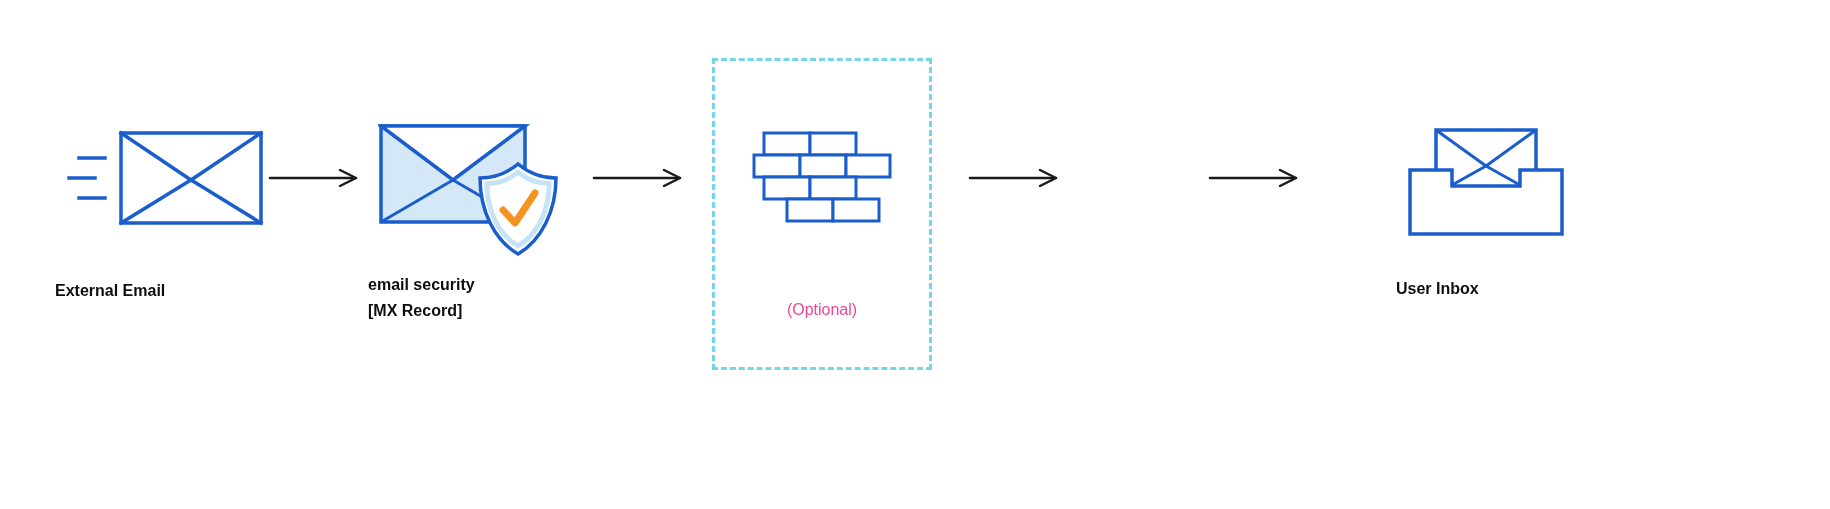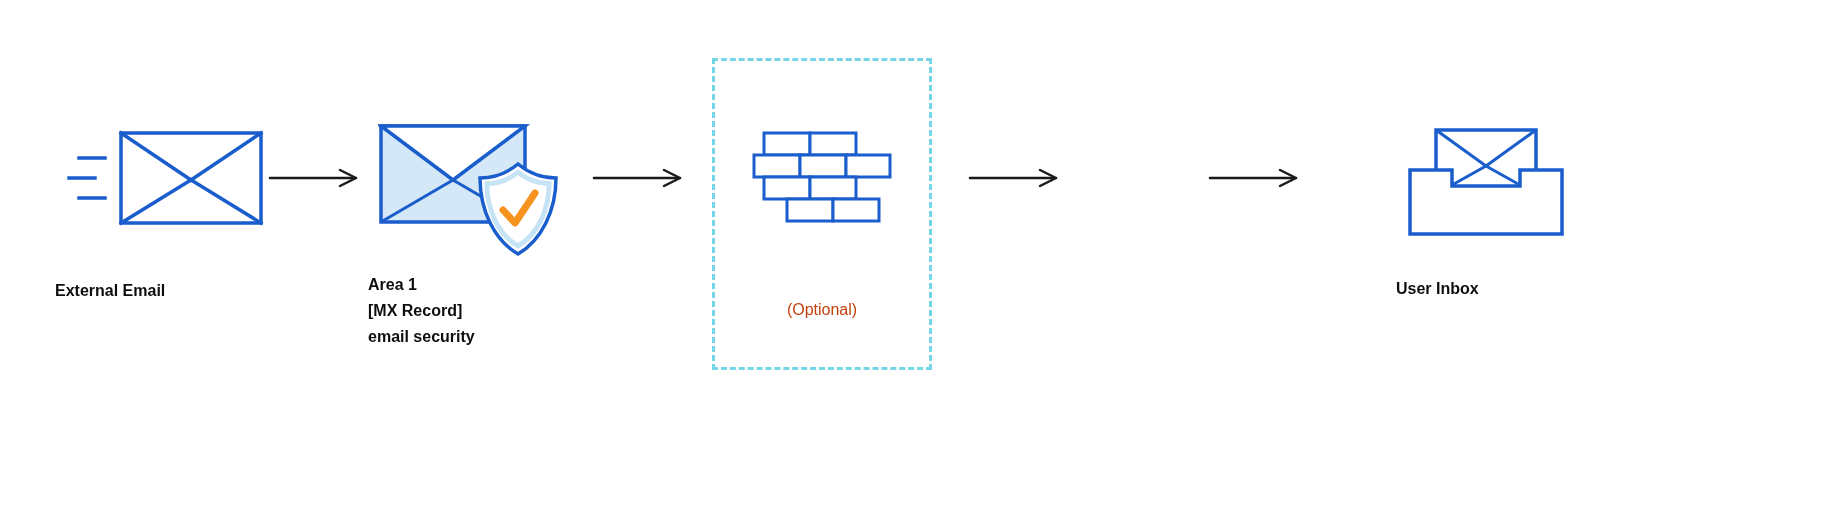--- a/index.html
+++ b/index.html
@@ -13,21 +13,21 @@
   .node{position:absolute;top:0;height:100%;}
   .icon-area{position:absolute;left:0;width:100%;display:flex;justify-content:center;align-items:center;}
   .label{
     position:absolute;left:0;width:100%;
     font-size:16px;font-weight:600;color:#0e0e0e;
     line-height:26px;
   }
   .sublabel{
     position:absolute;left:0;width:100%;
     text-align:center;
-    font-size:16px;font-weight:400;color:#c2410c;
+    font-size:16px;font-weight:400;color:#ec4899;
   }
   .arrow{position:absolute;width:92px;height:22px;}
   .dashed-box{
     position:absolute;
     left:712px;top:58px;width:220px;height:312px;
     border:3px dashed #74d6e8;
     box-sizing:border-box;
   }
   svg{display:block;}
 </style>
@@ -72,23 +72,22 @@
         <polygon points="3,6 75,60 147,6" fill="#ffffff" stroke="#1a5dcc" stroke-width="3.5" stroke-linejoin="miter"></polygon>
 
         <g transform="translate(100,42)">
           <path d="M40,2 C52,12 66,16 78,16 C78,48 64,78 40,92 C16,78 2,48 2,16 C14,16 28,12 40,2 Z" fill="#ffffff" stroke="#1a5dcc" stroke-width="3.5"></path>
           <path d="M40,2 C52,12 66,16 78,16 C78,48 64,78 40,92 C16,78 2,48 2,16 C14,16 28,12 40,2 Z" transform="translate(7.2,8.5) scale(0.82)" fill="none" stroke="#c6e4f6" stroke-width="6"></path>
           <polyline points="25,48 37,61 57,31" fill="none" stroke="#f6921e" stroke-width="7" stroke-linecap="round" stroke-linejoin="round"></polyline>
         </g>
       </svg>
     </div>
     <div class="label" style="top:272px;">
-      <div>Area 1</div>
+      <div>email security</div>
       <div>[MX Record]</div>
-      <div>email security</div>
     </div>
   </div>
 
   <svg class="arrow" style="left:592px;top:167px;" viewBox="0 0 92 22">
     <g stroke="#1a1a1a" stroke-width="2.5" fill="none" stroke-linecap="round">
       <line x1="2" y1="11" x2="86" y2="11"></line>
       <line x1="72" y1="3" x2="88" y2="11"></line>
       <line x1="72" y1="19" x2="88" y2="11"></line>
     </g>
   </svg>

